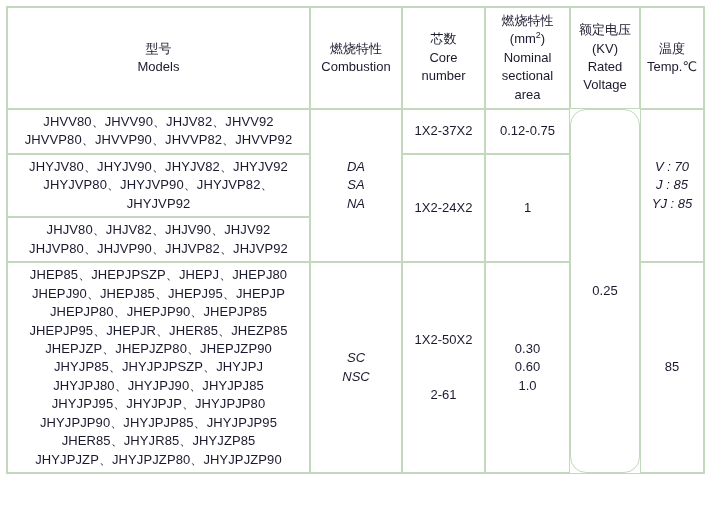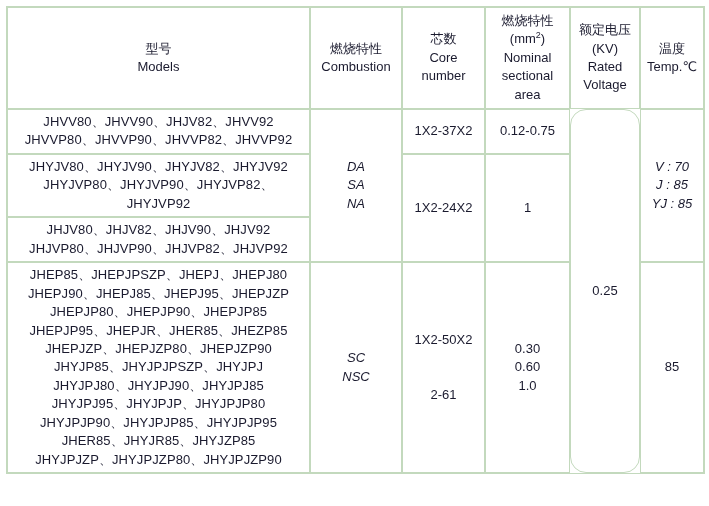--- a/index.html
+++ b/index.html
@@ -155,21 +155,21 @@
     </tr>
     <tr>
       <td class="models-cell">
         <span class="m-line">JHJV80、JHJV82、JHJV90、JHJV92</span>
         <span class="m-line">JHJVP80、JHJVP90、JHJVP82、JHJVP92</span>
       </td>
     </tr>
     <tr>
       <td class="models-cell tall-models">
         <span class="m-line">JHEP85、JHEPJPSZP、JHEPJ、JHEPJ80</span>
-        <span class="m-line">JHEPJ90、JHEPJ85、JHEPJ95、JHEPJZP</span>
+        <span class="m-line">JHEPJ90、JHEPJ85、JHEPJ95、JHEPJP</span>
         <span class="m-line">JHEPJP80、JHEPJP90、JHEPJP85</span>
         <span class="m-line">JHEPJP95、JHEPJR、JHER85、JHEZP85</span>
         <span class="m-line">JHEPJZP、JHEPJZP80、JHEPJZP90</span>
         <span class="m-line">JHYJP85、JHYJPJPSZP、JHYJPJ</span>
         <span class="m-line">JHYJPJ80、JHYJPJ90、JHYJPJ85</span>
         <span class="m-line">JHYJPJ95、JHYJPJP、JHYJPJP80</span>
         <span class="m-line">JHYJPJP90、JHYJPJP85、JHYJPJP95</span>
         <span class="m-line">JHER85、JHYJR85、JHYJZP85</span>
         <span class="m-line">JHYJPJZP、JHYJPJZP80、JHYJPJZP90</span>
       </td>

